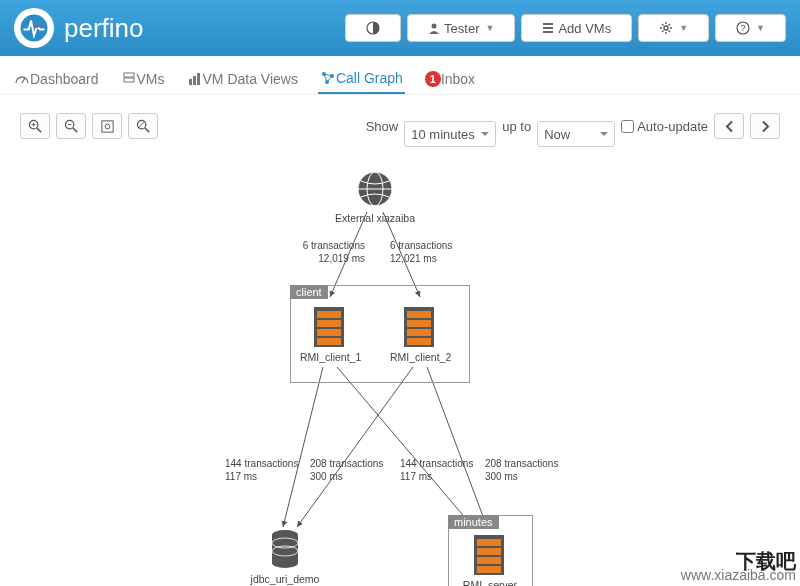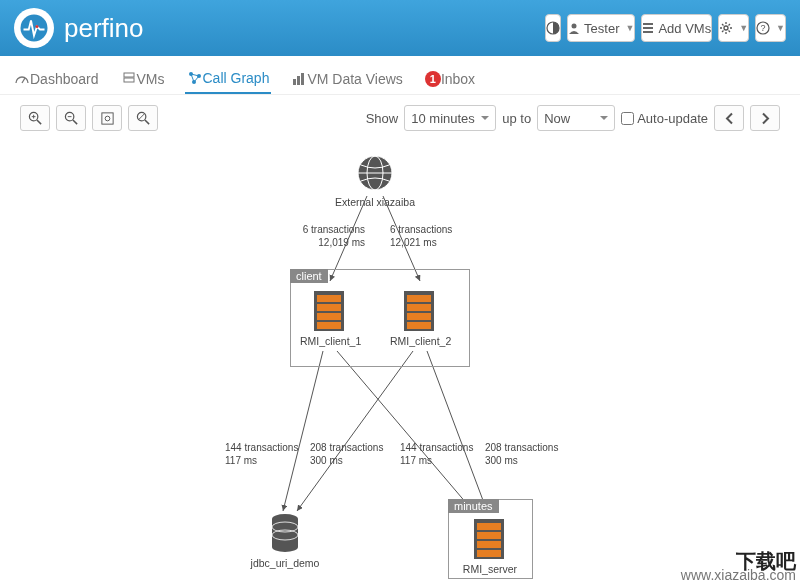--- a/index.html
+++ b/index.html
@@ -4,36 +4,36 @@
 <style>
 * { box-sizing: border-box; margin: 0; padding: 0; }
 body { font-family: "Segoe UI", Arial, sans-serif; font-size: 13px; color: #555; background: #fff; width: 800px; height: 586px; overflow: hidden; position: relative; }
 
 
 .header { background: linear-gradient(#3fa4dd, #2b8cc6); height: 56px; display: flex; align-items: center; padding: 0 14px; }
 .logo-circle { width: 40px; height: 40px; border-radius: 50%; background: #fff; display: flex; align-items: center; justify-content: center; margin-right: 10px; }
 .logo-circle svg { width: 30px; height: 30px; }
 .brand { color: #fff; font-size: 26px; font-weight: 400; }
 .header-right { margin-left: auto; display: flex; gap: 6px; }
-.hbtn { background: #fff; border: 1px solid #ccc; border-radius: 4px; height: 28px; display: flex; align-items: center; padding: 0 0; font-size: 13px; color: #555; gap: 4px; cursor: pointer; }
+.hbtn { background: #fff; border: 1px solid #ccc; border-radius: 4px; height: 28px; display: flex; align-items: center; padding: 0 20px; font-size: 13px; color: #555; gap: 4px; cursor: pointer; }
 .hbtn .caret { font-size: 9px; color: #888; margin-left: 2px; }
 
 
 .navbar { display: flex; align-items: center; gap: 18px; padding: 8px 12px 0 12px; border-bottom: 1px solid #eee; }
 .tab { display: flex; align-items: center; padding: 6px 2px; color: #777; cursor: pointer; font-size: 14px; }
 .tab.active { color: #2b8cc6; border-bottom: 2px solid #2b8cc6; }
 .tab svg { width: 16px; height: 16px; }
 .badge-count { background: #d33; color: #fff; border-radius: 50%; width: 16px; height: 16px; font-size: 11px; display: flex; align-items: center; justify-content: center; font-weight: bold; }
 
 
 .toolbar { display: flex; align-items: center; padding: 10px 20px; gap: 6px; }
 .tbtn { border: 1px solid #ccc; border-radius: 3px; width: 30px; height: 26px; display: flex; align-items: center; justify-content: center; background: #fcfcfc; cursor: pointer; color: #555; }
 .tbtn svg { width: 15px; height: 15px; }
 .toolbar-right { margin-left: auto; display: flex; align-items: center; gap: 6px; font-size: 13px; }
-.sel { height: 26px; border: 1px solid #ccc; border-radius: 3px; background: #fff; padding: 0 18px 0 6px; color: #555; position: relative; display: flex; align-items: center; cursor: pointer; }
+.sel { height: 26px; border: 1px solid #ccc; border-radius: 3px; background: #fff; padding: 0 18px 0 6px; color: #555; position: relative; display: flex; align-items: center; cursor: pointer; margin-top: 16px; }
 .sel::after { content: ""; position: absolute; right: 6px; top: 50%; width: 0; height: 0; border-left: 4px solid transparent; border-right: 4px solid transparent; border-top: 4px solid #888; transform: translateY(-50%); }
 .chk { display: flex; align-items: center; gap: 3px; }
 
 
 .canvas { position: relative; width: 800px; height: 440px; }
 .node-label { position: absolute; font-size: 10.5px; color: #444; text-align: center; }
 .edge-label { position: absolute; font-size: 10px; color: #444; line-height: 1.3; }
 .group-box { position: absolute; border: 1px solid #999; }
 .group-title { position: absolute; background: #888; color: #fff; font-size: 11px; padding: 1px 6px; top: -1px; left: -1px; }
 .server-icon { width: 38px; height: 44px; }
@@ -114,38 +114,38 @@
       </svg>
       <span>Dashboard</span>
     </div>
   <div class="tab">
       <svg viewBox="0 0 16 16">
         <rect x="3" y="2" width="10" height="4" fill="none" stroke="#777"></rect>
         <rect x="3" y="7" width="10" height="4" fill="none" stroke="#777"></rect>
       </svg>
       <span>VMs</span>
     </div>
+  <div class="tab">
+      <svg viewBox="0 0 16 16">
+        <rect x="2" y="8" width="3" height="6" fill="#777"></rect>
+        <rect x="6" y="5" width="3" height="9" fill="#777"></rect>
+        <rect x="10" y="2" width="3" height="12" fill="#777"></rect>
+      </svg>
+      <span>VM Data Views</span>
+    </div>
   <div class="tab active">
       <svg viewBox="0 0 16 16">
         <circle cx="4" cy="4" r="2" fill="#2b8cc6"></circle>
         <circle cx="12" cy="6" r="2" fill="#2b8cc6"></circle>
         <circle cx="7" cy="12" r="2" fill="#2b8cc6"></circle>
         <line x1="4" y1="4" x2="12" y2="6" stroke="#2b8cc6"></line>
         <line x1="4" y1="4" x2="7" y2="12" stroke="#2b8cc6"></line>
         <line x1="12" y1="6" x2="7" y2="12" stroke="#2b8cc6"></line>
       </svg>
       <span>Call Graph</span>
-    </div>
-  <div class="tab">
-      <svg viewBox="0 0 16 16">
-        <rect x="2" y="8" width="3" height="6" fill="#777"></rect>
-        <rect x="6" y="5" width="3" height="9" fill="#777"></rect>
-        <rect x="10" y="2" width="3" height="12" fill="#777"></rect>
-      </svg>
-      <span>VM Data Views</span>
     </div>
   <div class="tab">
       <span class="badge-count">1</span>
       <span>Inbox</span>
     </div>
 </div>
 
 <div class="toolbar">
   <div class="tbtn">
       <svg viewBox="0 0 16 16">

